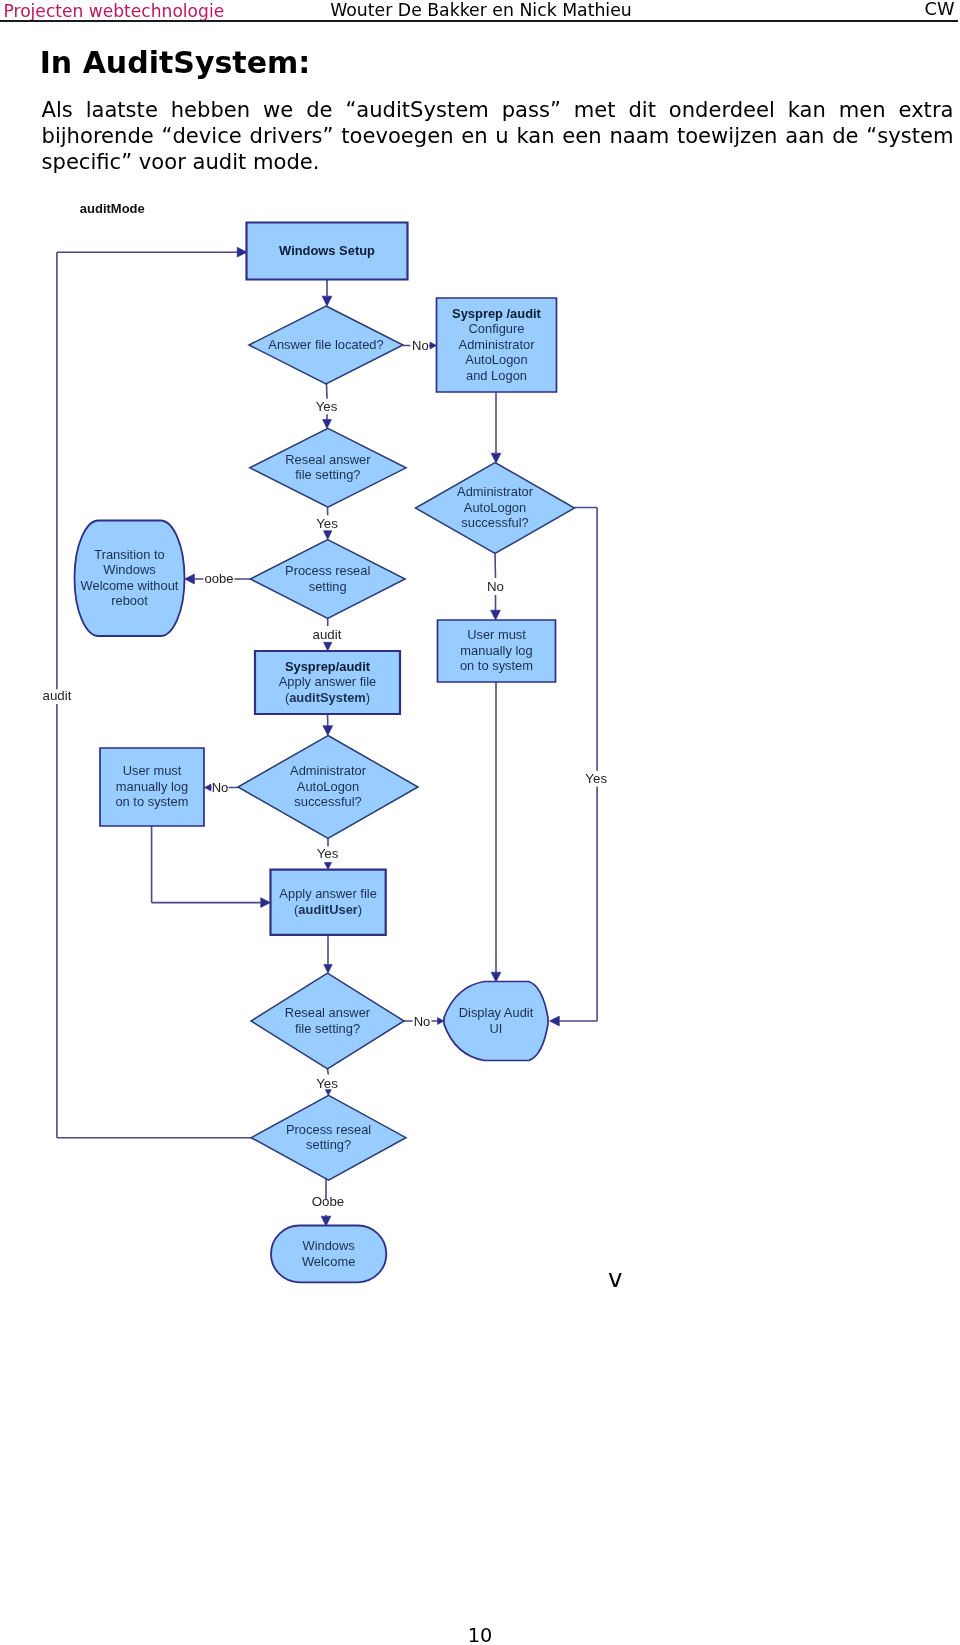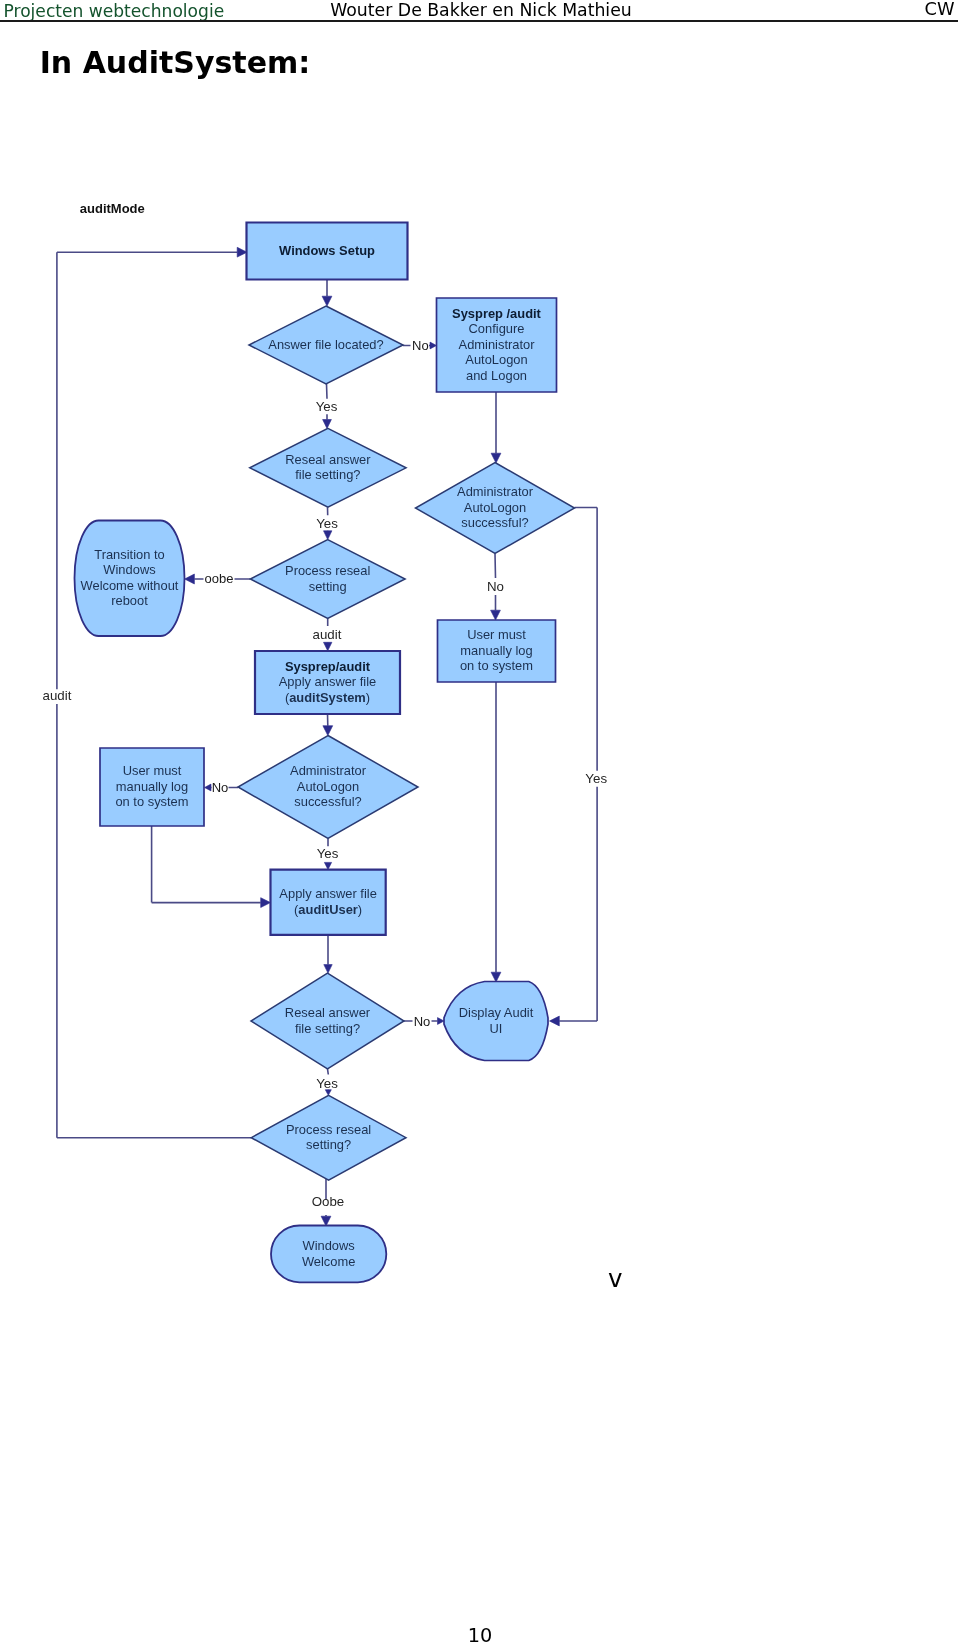--- a/index.html
+++ b/index.html
@@ -1,19 +1,19 @@
 <!DOCTYPE html>
 <html><head>
 <meta charset="utf-8">
 <style>
   html,body{margin:0;padding:0;}
   body{width:960px;height:1645px;background:#fff;font-family:"DejaVu Sans",sans-serif;overflow:hidden;}
   .page{position:relative;width:960px;height:1645px;background:#fff;}
   .hdr{position:absolute;left:0;top:0;width:960px;height:30px;}
-  .hdr-left{position:absolute;left:3.5px;top:0.6px;font-size:17.1px;color:#14532d;white-space:nowrap;}
+  .hdr-left{position:absolute;left:3.5px;top:0.6px;font-size:17.1px;color:#be185d;white-space:nowrap;}
   .hdr-center{position:absolute;left:0;top:0.3px;width:962px;text-align:center;font-size:17.3px;color:#000;}
   .hdr-right{position:absolute;left:0;top:-2.3px;width:954.5px;text-align:right;font-size:17.8px;color:#000;}
   .hdr-rule{position:absolute;left:0;top:20px;width:958px;height:2px;background:#1a1a1a;}
   .title{position:absolute;left:39.7px;top:45.4px;font-size:30px;font-weight:bold;}
   .para{position:absolute;left:41.5px;top:97px;width:912px;font-size:21.1px;line-height:26.2px;text-align:justify;}
   .pageno{position:absolute;left:5px;top:1627px;width:950px;text-align:center;font-size:19.3px;line-height:18.5px;}
   .figwrap{position:absolute;left:0;top:0;width:960px;height:1645px;}
   .vmark{position:absolute;left:608px;top:1267px;font-size:24.5px;line-height:24.5px;color:#000;}
   svg{display:block;}
   text{font-family:"Liberation Sans",sans-serif;}
@@ -28,20 +28,21 @@
 
 <div class="page">
   <div class="hdr">
     <div class="hdr-left">Projecten webtechnologie</div>
     <div class="hdr-center">Wouter De Bakker en Nick Mathieu</div>
     <div class="hdr-right">CW</div>
     <div class="hdr-rule"></div>
   </div>
 
   <div class="title">In AuditSystem:</div>
+  <div class="para">Als laatste hebben we de “auditSystem pass” met dit onderdeel kan men extra bijhorende “device drivers” toevoegen en u kan een naam toewijzen aan de “system specific” voor audit mode.</div>
 
   <div class="figwrap">
     <svg id="flow" width="960" height="1645" viewBox="0 0 960 1645">
         <g>
           <g>
             <path d="M251.3,1137.7 L56.9,1137.7 M56.9,252.2 L56.9,689.3 M56.9,703.9 L56.9,1137.7 M56.9,252.2 L237.2,252.2 " fill="none" stroke="#4a4a86" stroke-width="1.6"></path>
             <path d="M247,252.2 L237.2,247.29999999999998 L237.2,257.09999999999997 Z" fill="#2b2b8c" stroke="#2b2b8c" stroke-width="0.6"></path>
           </g>
           <g>
             <path d="M327,279.5 L327,296.2 " fill="none" stroke="#4a4a86" stroke-width="1.6"></path>

